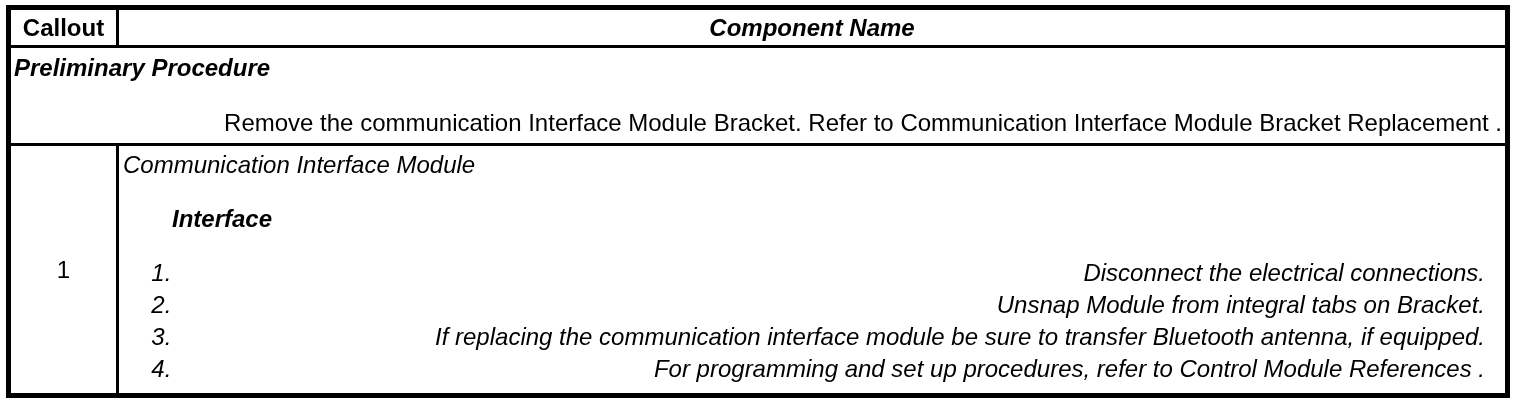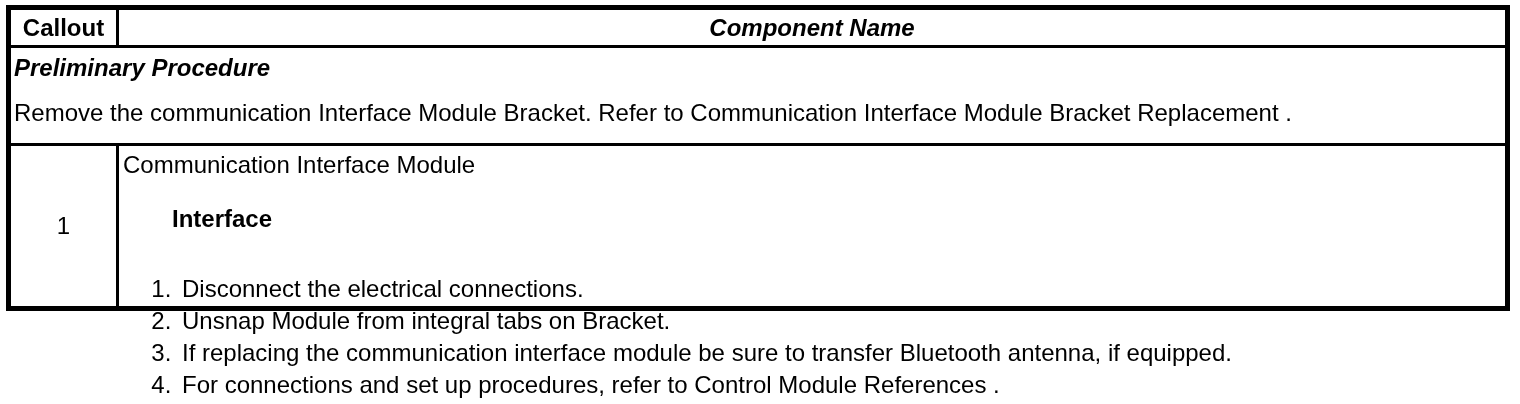--- a/index.html
+++ b/index.html
@@ -11,21 +11,21 @@
     font-family: "Liberation Sans", sans-serif;
     color: #000000;
     overflow: hidden;
   }
 
   .table {
     position: absolute;
     left: 6px;
     top: 5px;
     width: 1504px;
-    height: 306px;
+    height: 393px;
     border: 5px solid #000000;
     background: #ffffff;
     display: flex;
     flex-direction: column;
     font-size: 24px;
     line-height: 30px;
   }
 
   .header-row {
     display: flex;
@@ -58,50 +58,53 @@
     border-bottom: 3px solid #000000;
     padding: 5px 3px 0 3px;
   }
 
   .prelim-title {
     font-weight: bold;
     font-style: italic;
   }
 
   .prelim-text {
-    margin-top: 15px;
+    margin-top: 25px;
+    text-align: right;
   }
 
   .body-row {
     display: flex;
     flex: 1 1 auto;
     min-height: 0;
   }
 
   .callout-cell {
     display: flex;
     align-items: center;
     justify-content: center;
   }
 
   .content-cell {
     flex: 1 1 auto;
     padding: 4px 20px 0 4px;
+    font-style: italic;
   }
 
   .proc-heading {
     font-weight: bold;
     margin-top: 24px;
     margin-left: 49px;
   }
 
   ol.steps {
-    margin-top: 40px;
+    margin-top: 24px;
     padding-left: 55px;
     list-style: decimal outside;
+    text-align: right;
   }
 
   ol.steps li {
     margin-bottom: 2px;
     padding-left: 4px;
   }
 </style>
 </head>
 <body>
 
@@ -123,18 +126,18 @@
       <div class="component-name">Communication Interface Module</div>
       <div class="proc-heading">Interface</div>
       <ol class="steps">
 
           <li>Disconnect the electrical connections.</li>
 
           <li>Unsnap Module from integral tabs on Bracket.</li>
 
           <li>If replacing the communication interface module be sure to transfer Bluetooth antenna, if equipped.</li>
 
-          <li>For connections and set up procedures, refer to Control Module References .</li>
+          <li>For programming and set up procedures, refer to Control Module References .</li>
         </ol>
     </div>
   </div>
 
 </div>
 
 </body></html>

